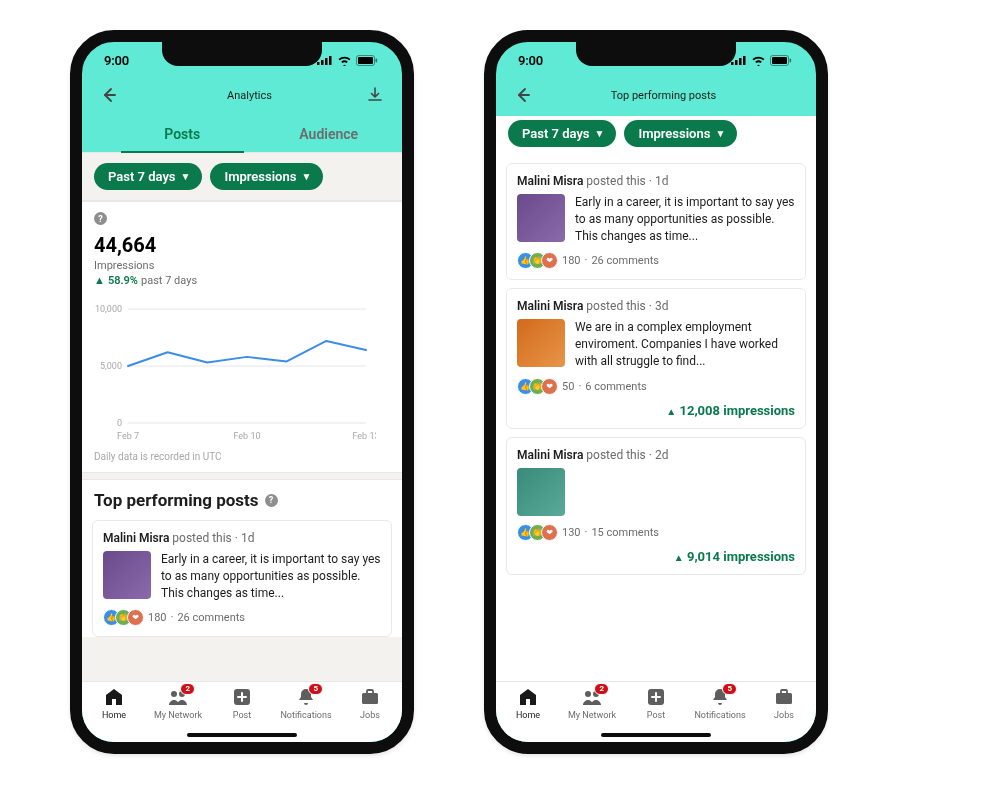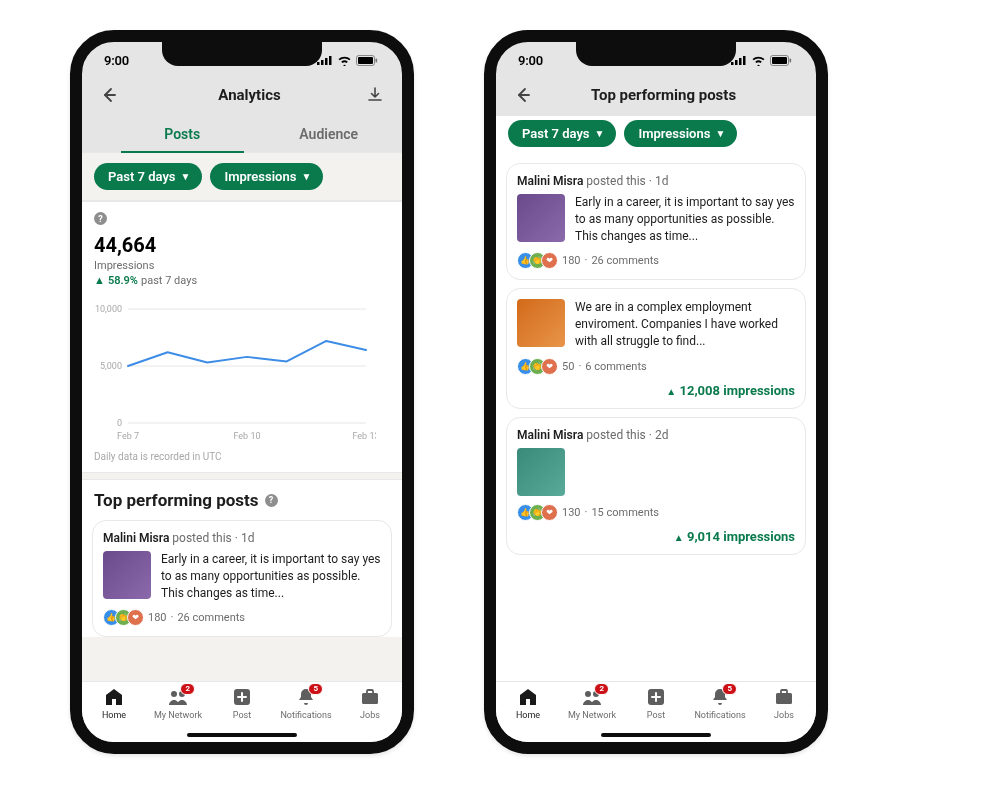--- a/index.html
+++ b/index.html
@@ -23,21 +23,21 @@
     gap: 70px;
     padding: 30px 70px;
   }
   
   .phone {
     width: 320px;
     height: 700px;
     border: 12px solid #0d0d0d;
     border-radius: 44px;
     position: relative;
-    background: #e5e5e5;
+    background: #5eead4;
     box-shadow: 0 2px 4px rgba(0,0,0,0.1);
     overflow: hidden;
   }
   .phone::before {
     content: "";
     position: absolute;
     top: -2px;
     left: 50%;
     transform: translateX(-50%);
     width: 160px;
@@ -67,22 +67,22 @@
   .status-right { display: flex; align-items: center; gap: 4px; }
   .status-right svg { display:block; }
   
   .app-header {
     display: flex;
     align-items: center;
     justify-content: space-between;
     padding: 4px 14px 8px 14px;
   }
   .app-title {
-    font-size: 15px;
-    font-weight: 700;
+    font-size: 11px;
+    font-weight: 400;
     color: var(--text-dark);
     margin-left: 15px;
   }
   .icon-btn {
     width: 26px;
     height: 26px;
     display: flex;
     align-items: center;
     justify-content: center;
     color: #444;
@@ -193,21 +193,21 @@
   }
   .footnote {
     font-size: 10px;
     color: var(--text-light-gray);
     padding: 0 12px 10px 12px;
   }
   
   .post-card {
     background: #fff;
     border: 1px solid var(--border-light);
-    border-radius: 14px;
+    border-radius: 6px;
     margin: 0 10px 8px 10px;
     padding: 10px;
   }
   .post-byline {
     font-size: 12px;
     color: var(--text-gray);
     margin-bottom: 6px;
   }
   .post-byline .name {
     color: var(--text-dark);
@@ -556,20 +556,25 @@
         <div class="reaction-stack">
           <div class="react-bubble react-like">👍</div>
           <div class="react-bubble react-celebrate">👏</div>
           <div class="react-bubble react-love">❤</div>
         </div>
         <span>180</span>
         · <span>26 comments</span>
       </div>
     </div>
           <div class="post-card">
+      <div class="post-byline">
+        <span class="name">Malini Misra</span>
+        <span>posted this</span>
+        · <span>3d</span>
+      </div>
       <div class="post-body">
         <div class="thumb orange"></div>
         <div class="post-text">We are in a complex employment enviroment. Companies I have worked with all struggle to find...</div>
       </div>
       <div class="engage-row">
         <div class="reaction-stack">
           <div class="react-bubble react-like">👍</div>
           <div class="react-bubble react-celebrate">👏</div>
           <div class="react-bubble react-love">❤</div>
         </div>

